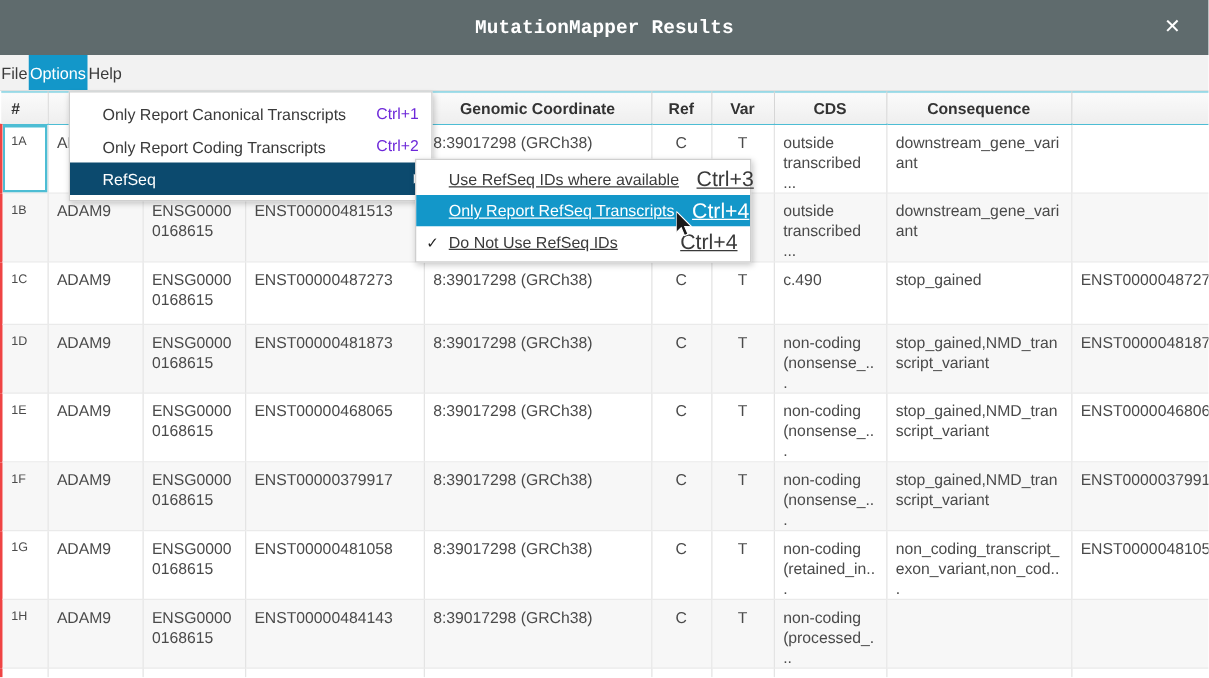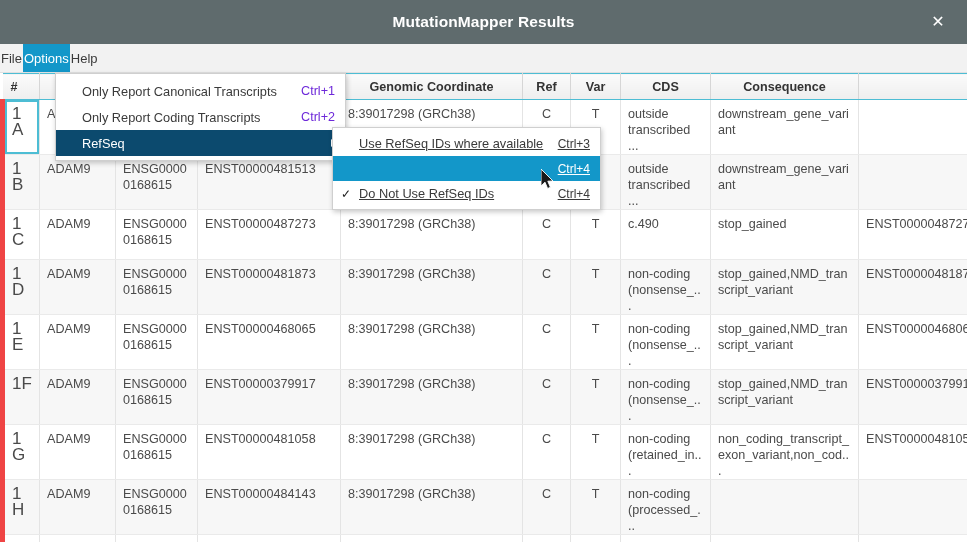--- a/index.html
+++ b/index.html
@@ -21,20 +21,21 @@
     position: absolute; left: 0; top: 0;
     width: 967px; height: 44px;
     background: #5f6b6d;
     display: flex; align-items: center; justify-content: center;
   }
   .titlebar .title {
     color: #ffffff;
     font-size: 15.5px;
     font-weight: bold;
     letter-spacing: .1px;
+    font-family: Liberation Mono, monospace;
   }
   .titlebar .close-btn {
     position: absolute; right: 16px; top: 50%;
     transform: translateY(-50%);
     width: 26px; height: 26px;
     color: #ffffff; font-size: 16px;
     display: flex; align-items: center; justify-content: center;
     cursor: pointer; font-weight: 400;
     line-height: 1;
   }
@@ -102,23 +103,23 @@
     line-height: 16px;
     overflow: hidden;
     word-break: break-word;
   }
   table.grid tbody tr.odd td  { background: #ffffff; }
   table.grid tbody tr.even td { background: #f7f7f7; }
 
   td.num {
     width: 37px;
     color: #3d3d3d;
-    border-left: 5px solid #ef4444;
+    border-left: 2px solid #ef4444;
     padding-left: 6px;
-    font-size: 17px;
+    font-size: 10px;
   }
   td.link { color: #4b3fcf; }
   td.gene   { width: 76px; }
   td.ensg   { width: 82px; margin-left: 25px; }
   td.enst   { width: 143px; }
   td.coord  { width: 182px; }
   td.ref    { width: 48px; text-align: center; padding-left: 0; padding-right: 0;}
   td.var    { width: 50px; text-align: center; padding-left: 0; padding-right: 0;}
   td.cds    { width: 90px; }
   td.cons   { width: 148px; }
@@ -191,21 +192,21 @@
     cursor: pointer;
     position: relative;
     white-space: nowrap;
     text-decoration: underline;
   }
   .submenu .mi.highlight { background: #1397c9; color: #ffffff; }
   .submenu .mi.highlight .accel { color: #ffffff; }
   .submenu .mi .accel {
     margin-left: auto;
     padding-left: 14px;
-    font-size: 12px;
+    font-size: 17px;
   }
   .submenu .mi .check {
     position: absolute; left: 8px; top: 50%;
     transform: translateY(-50%);
     font-size: 12px; color: #222;
   }
 
   
   .cursor {
     position: absolute;
@@ -374,20 +375,21 @@
         <span class="arrow"></span>
       </div>
     </div>
 
   <div class="submenu" id="submenu">
       <div class="mi">
         <span class="label">Use RefSeq IDs where available</span>
         <span class="accel">Ctrl+3</span>
       </div>
       <div class="mi highlight">
+        <span class="label">Only Report RefSeq Transcripts</span>
         <span class="accel">Ctrl+4</span>
       </div>
       <div class="mi">
         <span class="check">✓</span>
         <span class="label">Do Not Use RefSeq IDs</span>
         <span class="accel">Ctrl+4</span>
       </div>
     </div>
 
   <svg class="cursor" viewBox="0 0 14 21">

